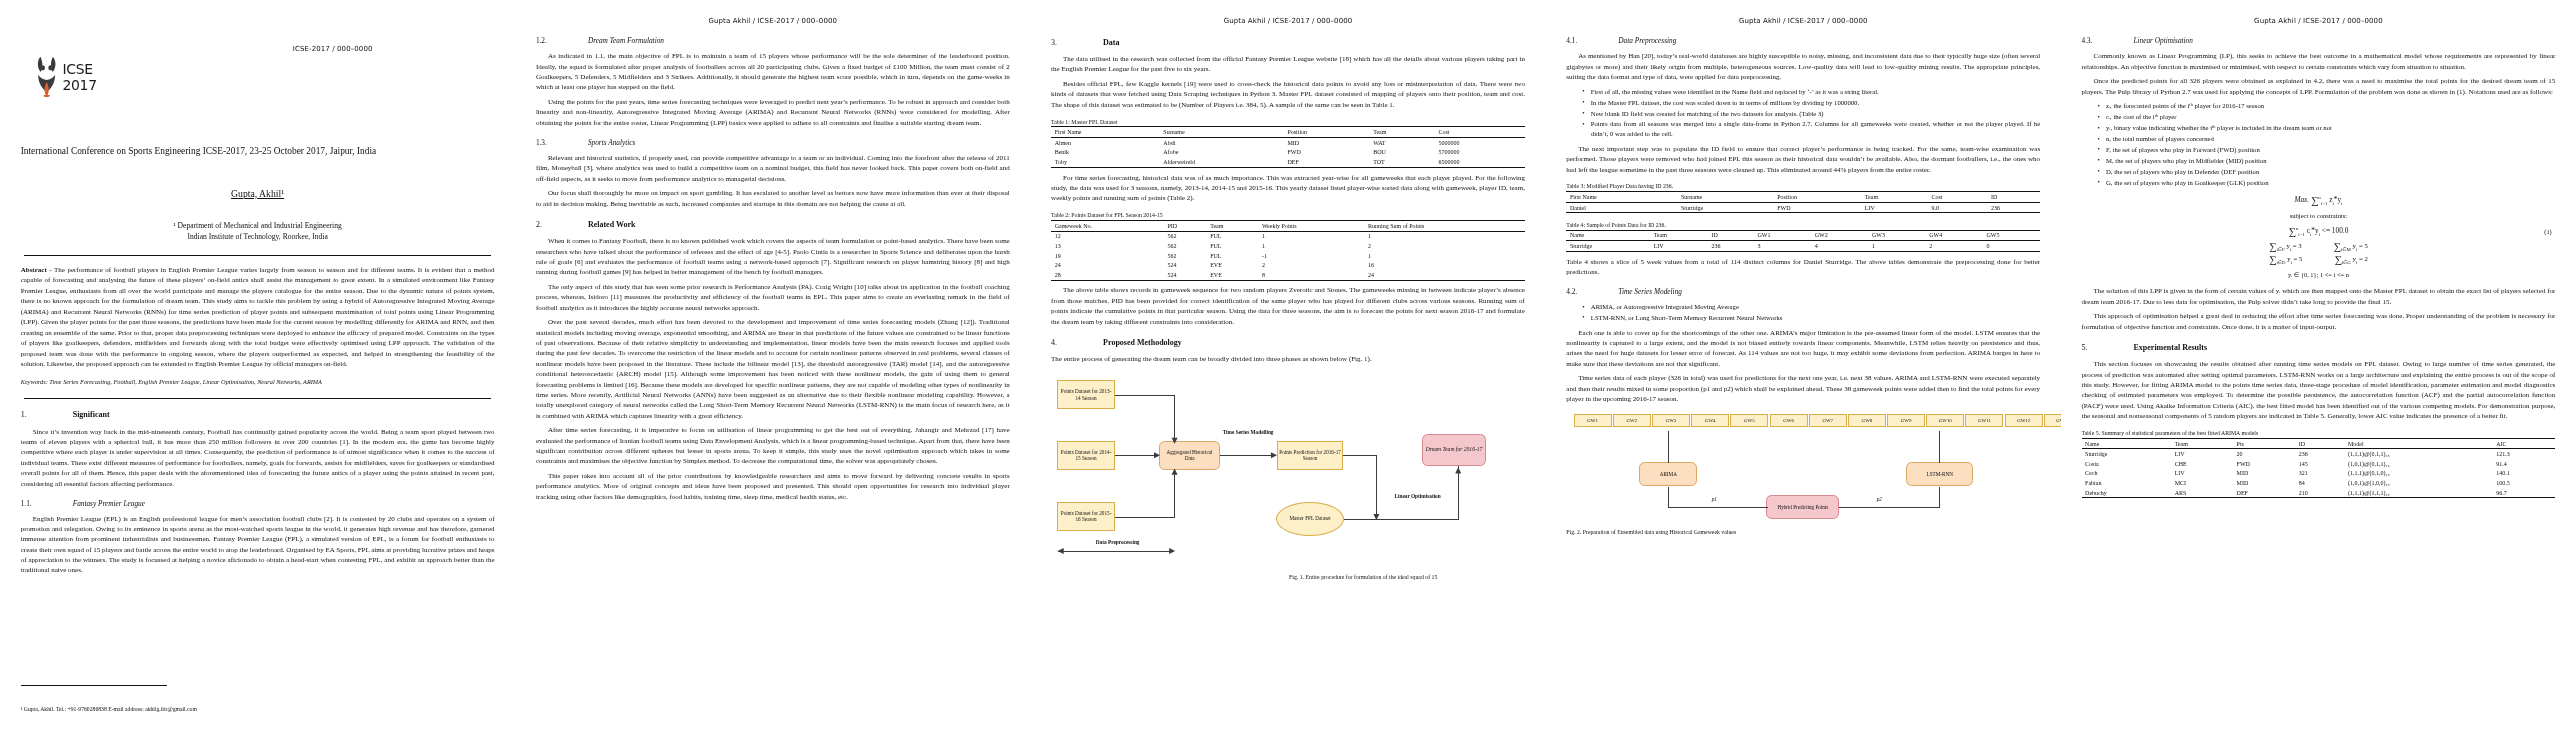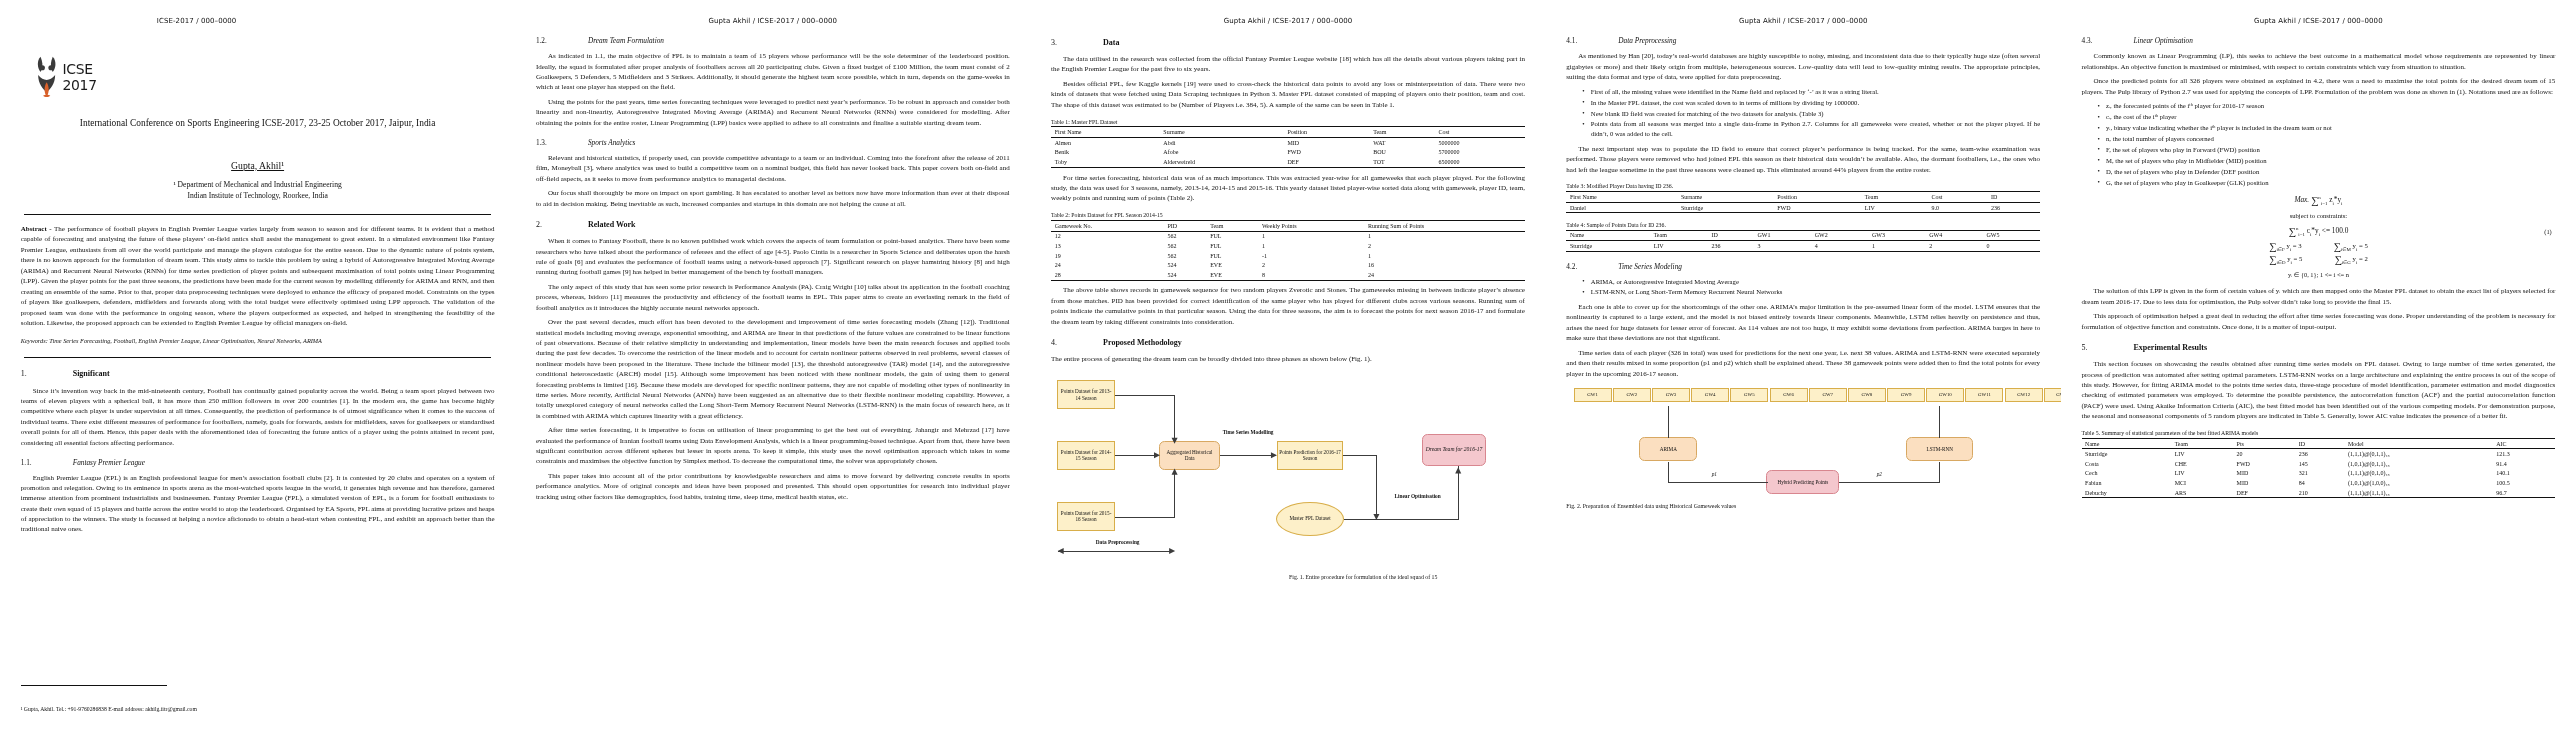--- a/index.html
+++ b/index.html
@@ -1,28 +1,28 @@
 <!DOCTYPE html>
 <html style="font-size:9.7px"><head>
 <meta charset="utf-8">
 <style>
   html,body{margin:0;padding:0;background:#ffffff;}
   body{width:2576px;height:729px;font-family:"Liberation Serif",serif;color:#111;overflow:hidden;}
   .sheet{position:relative;width:2576px;height:729px;display:flex;}
   .page{position:relative;width:644px;height:729px;background:#fff;box-sizing:border-box;padding:17px 20.7px 12px 20.7px;overflow:hidden;}
   .runhead{text-align:center;font-family:"DejaVu Sans",sans-serif;font-size:7px;letter-spacing:0.1px;color:#111;margin-bottom:3.6px;height:9.7px;}
-  .runhead.first{text-align:center;padding-right:122px;}
+  .runhead.first{text-align:right;padding-right:122px;margin-top:28px;}
 
   
   .logowrap{position:absolute;left:32px;top:52px;width:73px;height:51px;}
   .logo-svg{display:block;}
-  .confline{text-align:center;font-size:9.4px;margin-top:91px;}
+  .confline{text-align:left;font-size:9.4px;margin-top:91px;}
   .paper-title{text-align:center;font-size:18px;font-weight:bold;margin-top:16px;letter-spacing:-0.1px;}
   .author{text-align:center;font-size:9.7px;margin-top:32px;text-decoration:underline;}
-  .affil{text-align:center;font-size:7.6px;margin-top:8px;line-height:1.45;}
+  .affil{text-align:center;font-size:7.6px;margin-top:21px;line-height:1.45;}
   .rule{border:0;border-top:0.7px solid #111;margin:13.4px 3.6px 8.5px 3.6px;}
   .abstract{font-size:7px;line-height:1.5;text-align:justify;}
   .abstract b{font-weight:bold;}
   .keywords{font-size:6.3px;font-style:italic;margin-top:8.5px;}
   .h1{font-size:8px;font-weight:bold;margin:11px 0 7.3px 0;}
   .h1 .num{display:inline-block;width:52px;font-weight:normal;}
   .h2{font-size:7.3px;font-style:italic;margin:9.7px 0 6px 0;}
   .h2 .num{display:inline-block;width:52px;font-style:normal;}
   p.body{font-size:7px;line-height:1.48;text-align:justify;margin:0 0 4.3px 0;text-indent:12px;}
   p.body.ni{text-indent:0;}
@@ -321,20 +321,21 @@
         <td>236</td>
         <td>3</td>
         <td>4</td>
         <td>1</td>
         <td>2</td>
         <td>0</td>
       </tr>
         </tbody>
     </table>
 
+    <p class="body ni">Table 4 shows a slice of 5 week values from a total of 114 distinct columns for Daniel Sturridge. The above tables demonstrate the preprocessing done for better predictions.</p>
 
     <div class="h2"><span class="num">4.2.</span><span>Time Series Modeling</span></div>
     <ul class="bul">
       <li>ARIMA, or Autoregressive Integrated Moving Average</li>
       <li>LSTM-RNN, or Long Short-Term Memory Recurrent Neural Networks</li>
     </ul>
     <p class="body">Each one is able to cover up for the shortcomings of the other one. ARIMA’s major limitation is the pre-assumed linear form of the model. LSTM ensures that the nonlinearity is captured to a large extent, and the model is not biased entirely towards linear components. Meanwhile, LSTM relies heavily on persistence and thus, arises the need for huge datasets for lesser error of forecast. As 114 values are not too huge, it may exhibit some deviations from perfection. ARIMA barges in here to make sure that these deviations are not that significant.</p>
     <p class="body">Time series data of each player (326 in total) was used for predictions for the next one year, i.e. next 38 values. ARIMA and LSTM-RNN were executed separately and then their results mixed in some proportion (p1 and p2) which shall be explained ahead. These 38 gameweek points were added then to find the total points for every player in the upcoming 2016-17 season.</p>
 
     <div class="figwrap" style="height:115px;">

